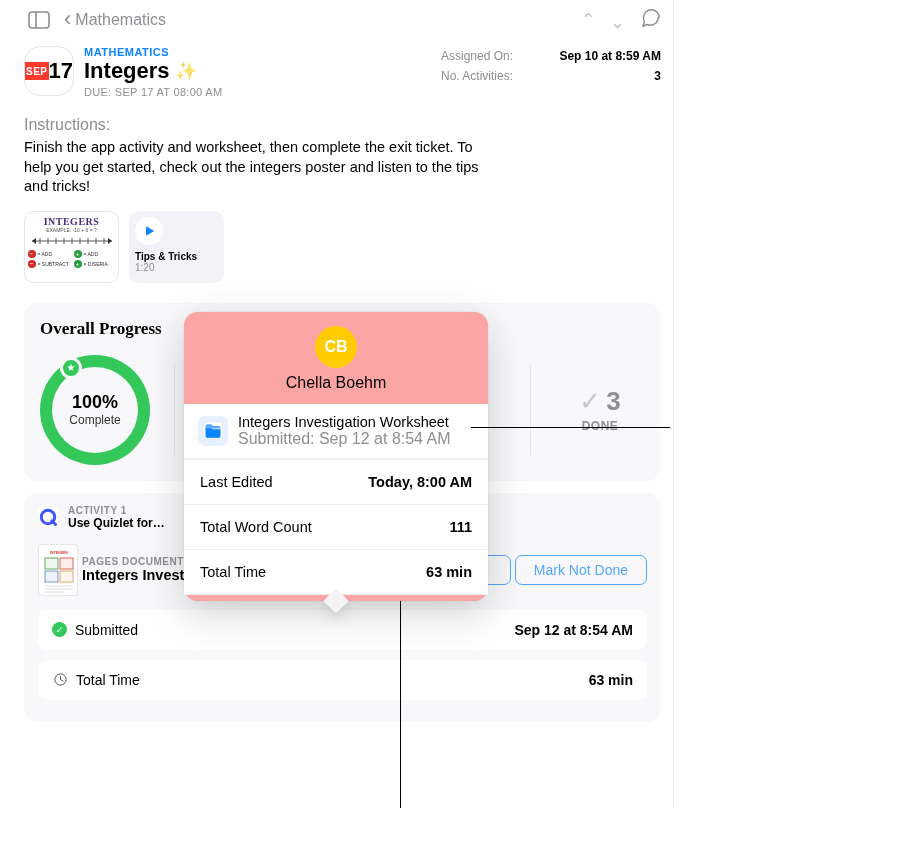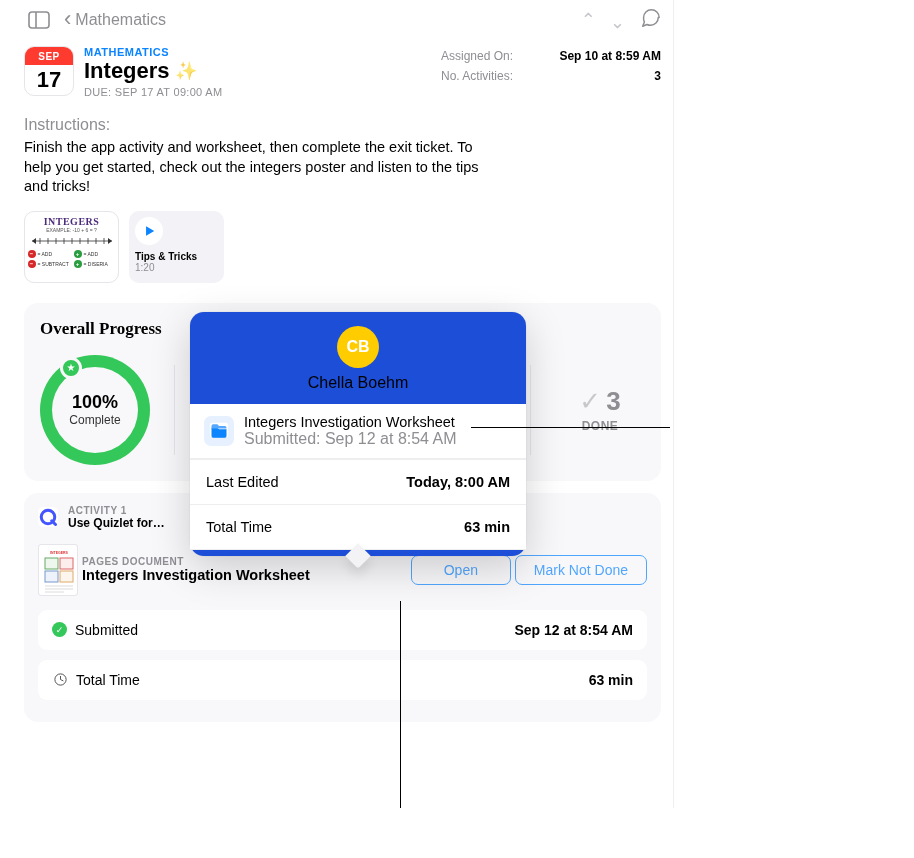--- a/index.html
+++ b/index.html
@@ -9,21 +9,21 @@
   .topbar .left { display: flex; align-items: center; gap: 10px; }
   .topbar .icon-btn { width: 30px; height: 30px; display: flex; align-items: center; justify-content: center; border-radius: 6px; color: #8e8e93; }
   .topbar .back { display: flex; align-items: center; color: #8e8e93; font-size: 16px; }
   .topbar .back span.chev { font-size: 22px; margin-right: 4px; line-height: 1; position: relative; top: -1px; }
   .topbar .spacer { flex: 1; }
   .topbar .right { display: flex; align-items: center; gap: 14px; color: #c7c7cc; }
   .topbar .right .chev { font-size: 18px; }
   .topbar .right .bubble svg { width: 22px; height: 22px; }
   
   .header { display: flex; padding: 6px 12px 8px 12px; gap: 10px; }
-  .cal-icon { width: 50px; height: 50px; border: 1px solid #e5e5ea; border-radius: 10px; overflow: hidden; display: flex; flex-direction: column; align-items: center; }
+  .cal-icon { width: 50px; height: 50px; border: 1px solid #e5e5ea; border-radius: 16px; overflow: hidden; display: flex; flex-direction: row; align-items: center; }
   .cal-icon .top { width: 100%; height: 18px; background: #ff3b30; color: #fff; font-size: 10px; font-weight: 600; display: flex; align-items: center; justify-content: center; letter-spacing: 0.5px; }
   .cal-icon .day { font-size: 22px; font-weight: 600; line-height: 30px; }
   .header-main { flex: 1; }
   .header-main .category { color: #0a84ff; font-size: 11px; font-weight: 700; letter-spacing: 0.5px; }
   .header-main .title { font-size: 22px; font-weight: 700; display: flex; align-items: center; gap: 6px; }
   .header-main .title .sparkle { font-size: 18px; opacity: 0.7; }
   .header-main .due { color: #8e8e93; font-size: 11px; font-weight: 500; margin-top: 2px; letter-spacing: 0.3px; }
   .header-right { width: 220px; font-size: 12px; color: #8e8e93; }
   .header-right .row { display: flex; justify-content: space-between; padding: 3px 0; }
   .header-right .row .val { color: #000; font-weight: 600; }
@@ -78,21 +78,21 @@
   .pill-btn { border:1.5px solid #0a84ff; color:#0a84ff; background:transparent; border-radius:7px; padding: 6px 18px; font-size:14px; font-weight:400; opacity: 0.7;}
   
   .detail-rows { margin: 14px 0 0 0; }
   .detail-row { display:flex; align-items:center; justify-content:space-between; background:#fff; border-radius: 9px; padding: 12px 14px; margin-bottom: 10px; font-size: 14px; }
   .detail-row .left { display:flex; align-items:center; gap:8px; }
   .detail-row .left .ic { width:16px; height:16px; display:flex; align-items:center; justify-content:center; }
   .detail-row .val { font-weight:600; }
   .green-check { width:15px; height:15px; border-radius:50%; background:#34c759; color:#fff; display:flex; align-items:center; justify-content:center; font-size:9px; }
   
   
-  .popover { position:absolute; left: 178px; top: 312px; width: 336px; background:#1d4ed8; border-radius: 14px; box-shadow: 0 12px 40px rgba(0,0,0,0.18), 0 0 0 0.5px rgba(0,0,0,0.06); padding: 14px 0 6px 0; z-index: 10; }
+  .popover { position:absolute; left: 172px; top: 312px; width: 304px; background:#fca5a5; border-radius: 14px; box-shadow: 0 12px 40px rgba(0,0,0,0.18), 0 0 0 0.5px rgba(0,0,0,0.06); padding: 14px 0 6px 0; z-index: 10; }
   .popover .arrow { position:absolute; bottom:-9px; left: 50%; transform: translateX(-50%) rotate(45deg); width:18px; height:18px; background:#f3f3f5; border-bottom-right-radius: 3px; box-shadow: 5px 5px 12px rgba(0,0,0,0.1); }
   .popover .avatar { width:42px; height:42px; border-radius:50%; background:#ffcc00; color:#fff; display:flex; align-items:center; justify-content:center; font-weight:600; font-size:16px; margin: 0 auto 6px auto;}
   .popover .student-name { text-align:center; font-size:16px; margin-bottom: 12px; }
   .popover .rows { background:#fff; border-top:1px solid #eee; }
   .popover .prow { display:flex; justify-content:space-between; align-items:center; padding: 14px 16px; border-bottom:1px solid #eee; font-size:14.5px; }
   .popover .prow:last-child { border-bottom: 0.5px solid #eee;}
   .popover .doc-row { display:flex; align-items:center; gap:10px; padding: 10px 14px; border-bottom:1px solid #eee; background:#fff; }
   .popover .doc-ic { width:30px; height:30px; border-radius:7px; background:#e6f0ff; display:flex; align-items:center; justify-content:center; }
   .popover .doc-ic svg { width:20px; height:20px; }
   .popover .doc-row .d1 { font-size: 14.5px; }
@@ -137,21 +137,21 @@
     <div class="cal-icon">
       <div class="top">SEP</div>
       <div class="day">17</div>
     </div>
     <div class="header-main">
       <div class="category">MATHEMATICS</div>
       <div class="title">
         <span>Integers</span>
         <span class="sparkle">✨</span>
       </div>
-      <div class="due">DUE: SEP 17 AT 09:00 AM</div>
+      <div class="due">DUE: SEP 17 AT 08:00 AM</div>
     </div>
     <div class="header-right">
       <div class="row">
         <span>Assigned On:</span>
         <span class="val">Sep 10 at 8:59 AM</span>
       </div>
       <div class="row">
         <span>No. Activities:</span>
         <span class="val">3</span>
       </div>
@@ -317,20 +317,24 @@
         <div class="d1">Integers Investigation Worksheet</div>
         <div class="d2">Submitted: Sep 12 at 8:54 AM</div>
       </div>
     </div>
     <div class="rows">
       <div class="prow">
         <span>Last Edited</span>
         <span class="val">Today, 8:00 AM</span>
       </div>
       <div class="prow">
+        <span>Total Word Count</span>
+        <span class="val">111</span>
+      </div>
+      <div class="prow">
         <span>Total Time</span>
         <span class="val">63 min</span>
       </div>
     </div>
     <div class="arrow"></div>
   </div>
 
   <div class="pointer1"></div>
   <div class="pointer2"></div>
 

